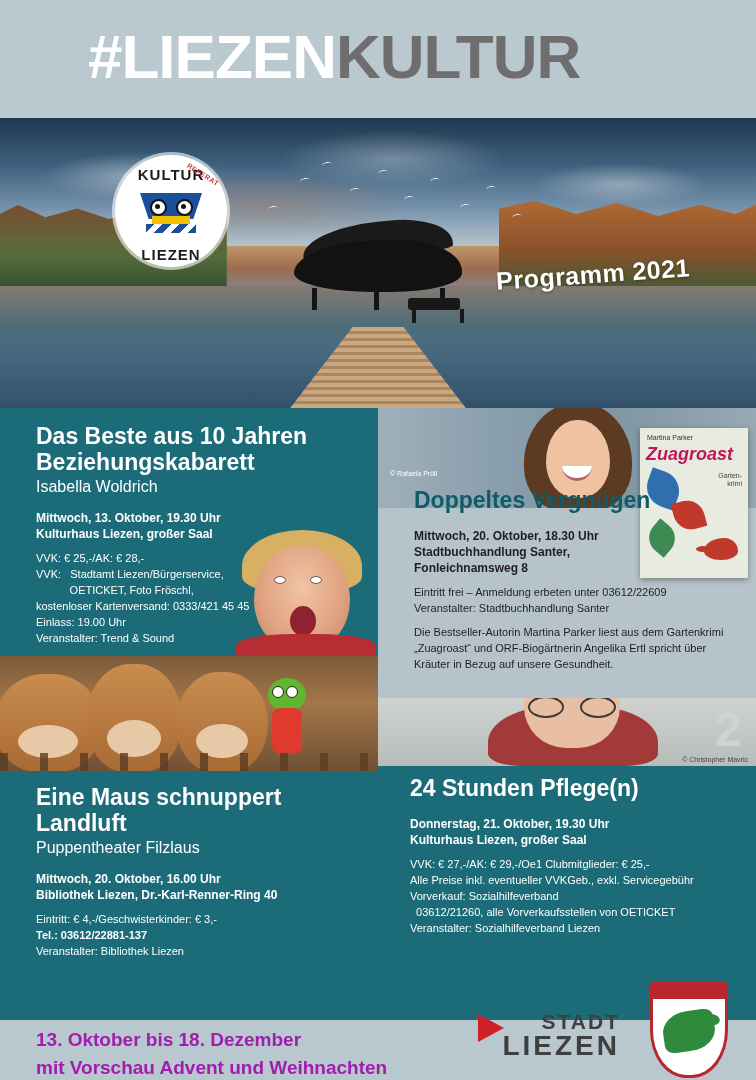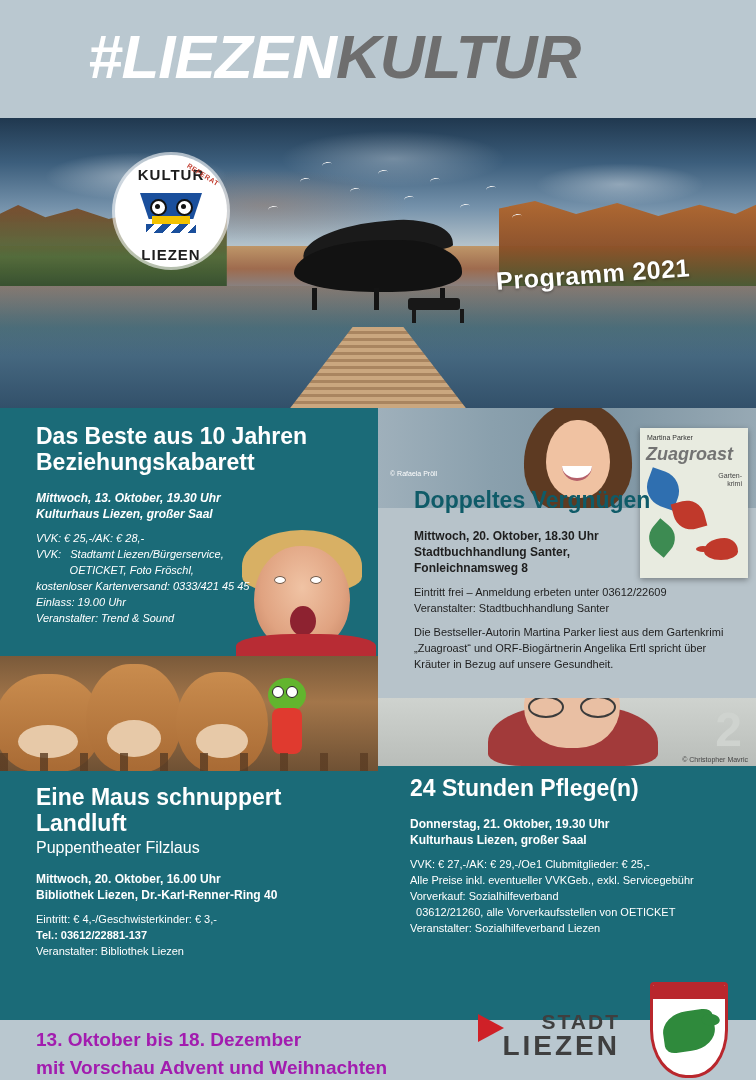--- a/index.html
+++ b/index.html
@@ -33,21 +33,20 @@
     border-radius: 50%;
     border: 2px solid rgba(255,255,255,0.35);
   }
 
   
   .header {
     position: absolute;
     top: 0; left: 0; right: 0;
     height: 118px;
     background: #bac8d0;
-    font-style: italic;
   }
   .header-title {
     position: absolute;
     left: 88px;
     top: 26px;
     font-size: 62px;
     font-weight: bold;
     letter-spacing: -1px;
     line-height: 1;
     white-space: nowrap;
@@ -234,21 +233,21 @@
   }
 
   
   .q1 {
     left:0; top:408px; width:378px; height:248px;
     background:#1b6b78;
   }
   .q1 .inner { position:absolute; left:36px; top:16px; width:300px; color:#ffffff;}
   .q1 h2 { color:#ffffff; }
   .q1 .sub { color:#ffffff; }
-  .q1 .when, .q1 .det { color:#ffffff;font-style:italic; }
+  .q1 .when, .q1 .det { color:#ffffff; }
   .q1-photo {
     position:absolute; right:0; bottom:0; width:146px; height:132px;
     overflow:hidden;
   }
   .q1-photo .face {
     position:absolute; left:22px; top:22px; width:96px; height:104px;
     background: radial-gradient(ellipse at 50% 40%, #f0c3a4 0%, #e0a381 60%, #c2805f 100%);
     border-radius: 48% 48% 44% 44% / 52% 52% 48% 48%;
   }
   .q1-photo .hair {
@@ -299,21 +298,21 @@
     position:absolute; left:12px; top:62px;
     font-size:7px; color:#ffffff;
   }
   .q2-book {
     position:absolute; right:8px; top:20px; width:108px; height:150px;
     background:#e8ebe0;
     box-shadow: 0 2px 6px rgba(0,0,0,0.35);
     overflow:hidden;
   }
   .q2-book .bk-author { position:absolute; left:7px; top:6px; font-size:7px; color:#333; }
-  .q2-book .bk-title { position:absolute; left:6px; top:16px; font-size:18px; font-weight:bold; color:#737373; font-style:italic;text-align:right;}
+  .q2-book .bk-title { position:absolute; left:6px; top:16px; font-size:18px; font-weight:bold; color:#be185d; font-style:italic;text-align:right;}
   .q2-book .bk-tag { position:absolute; right:6px; top:44px; font-size:7px; color:#444; text-align:right; line-height:1.2;}
   .q2-book .leaf {
     position:absolute; background:#2f6fb0; border-radius: 0 60% 0 60%;
   }
   .q2-book .leaf.l1 { left:6px; top:44px; width:34px; height:34px; background:#2f6fb0; transform:rotate(20deg);}
   .q2-book .leaf.l2 { left:34px; top:72px; width:30px; height:30px; background:#c0392b; transform:rotate(-15deg);}
   .q2-book .leaf.l3 { left:8px; top:96px; width:28px; height:28px; background:#3d8b52; transform:rotate(40deg);}
   .q2-book .bird {
     position:absolute; right:10px; bottom:18px; width:34px; height:22px;
     background:#c0392b; border-radius: 60% 40% 50% 50% / 60% 60% 40% 40%;
@@ -509,20 +508,21 @@
     <div class="q1-photo">
       <div class="hair"></div>
       <div class="face"></div>
       <div class="eye a"></div>
       <div class="eye b"></div>
       <div class="mouth"></div>
       <div class="body"></div>
     </div>
     <div class="inner">
       <h2>Das Beste aus 10 Jahren Beziehungskabarett</h2>
+      <div class="sub">Isabella Woldrich</div>
       <div class="when">
         <div>Mittwoch, 13. Oktober, 19.30 Uhr</div>
         <div>Kulturhaus Liezen, großer Saal</div>
       </div>
       <div class="det">
         <div>VVK: € 25,-/AK: € 28,-</div>
         <div style="white-space:pre">VVK:   Stadtamt Liezen/Bürgerservice,</div>
         <div style="white-space:pre">           OETICKET, Foto Fröschl,</div>
         <div>kostenloser Kartenversand: 0333/421 45 45</div>
         <div>Einlass: 19.00 Uhr</div>

